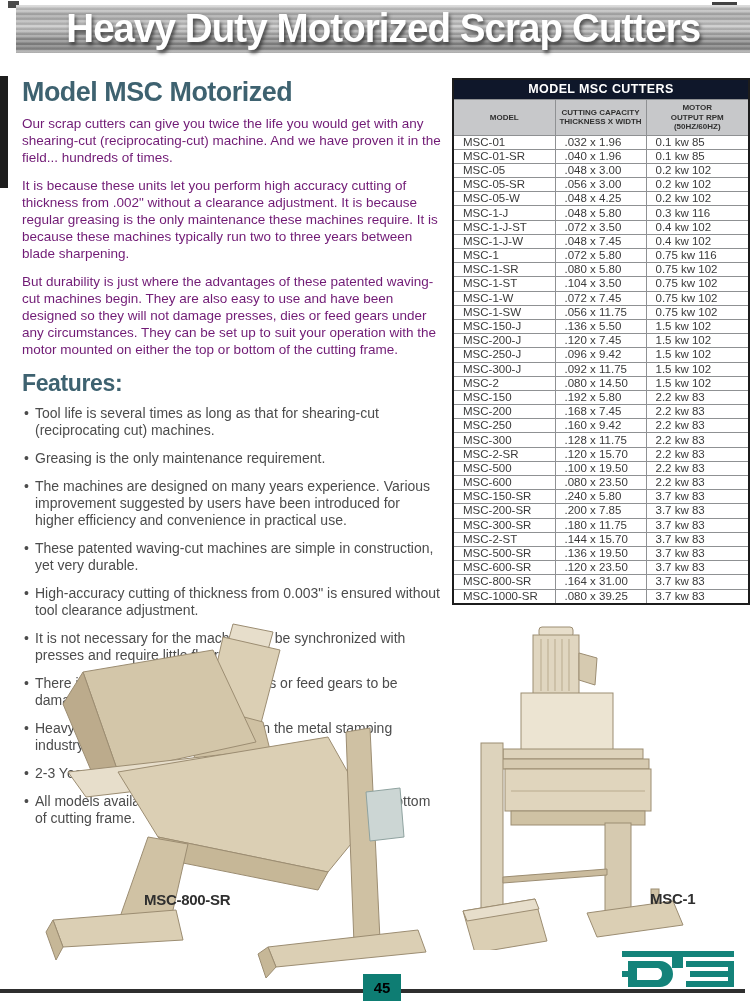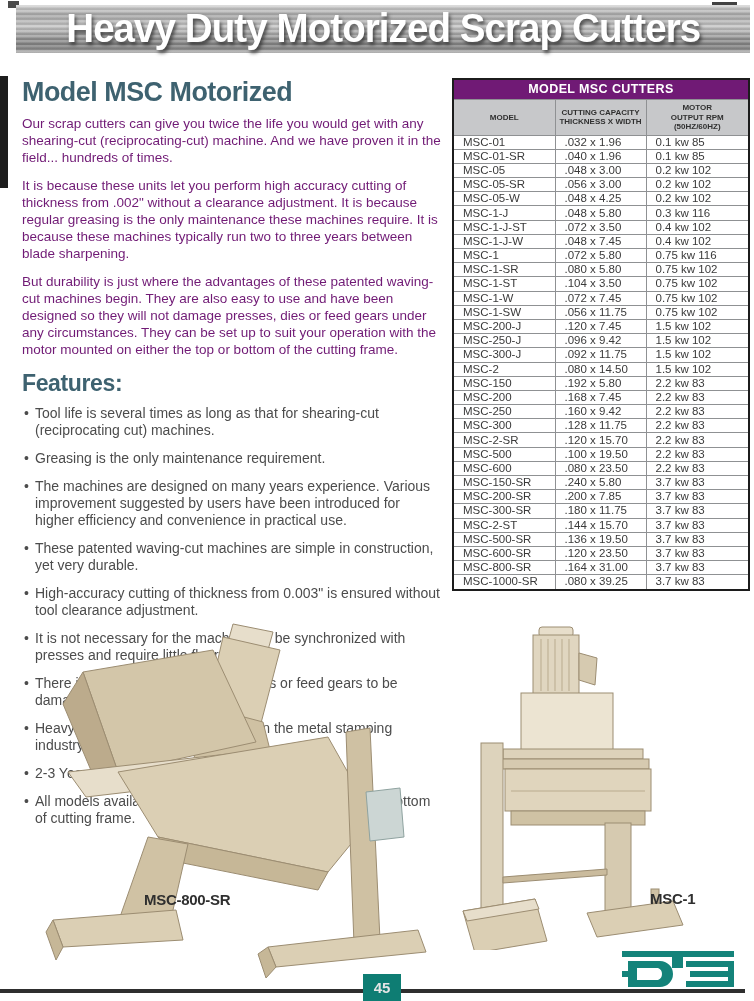--- a/index.html
+++ b/index.html
@@ -40,21 +40,21 @@
     font-size:14px;line-height:17px;color:#4c4c4c;margin:0 0 11px 0;
     padding-left:13px;position:relative;
   }
   .features li::before{content:"\2022";position:absolute;left:2px;}
 
   
   .spec-wrap{position:absolute;left:452px;top:78px;width:296px;}
   table.spec{width:296px;border-collapse:collapse;border:2px solid #1c1c1c;table-layout:fixed;}
   table.spec th,table.spec td{border:1px solid #8f9193;}
   th.tbl-title{
-    background:#701a75;color:#ffffff;font-size:12.5px;font-weight:bold;
+    background:#0f172a;color:#ffffff;font-size:12.5px;font-weight:bold;
     padding:2px 0 3px 0;letter-spacing:.4px;text-align:center;
   }
   tr.colheads th{
     background:#c7c8ca;color:#303030;font-size:8px;font-weight:bold;
     padding:3px 1px;line-height:9.5px;text-align:center;vertical-align:middle;
   }
   tr.colheads th span{display:block;}
   table.spec td{
     font-size:11.5px;color:#3a3a3a;background:#ffffff;
     height:13.2px;line-height:13px;padding:0 0 0 9px;white-space:nowrap;overflow:hidden;
@@ -63,21 +63,21 @@
   
   .fig-svg{position:absolute;}
   .fig-label{position:absolute;font-size:15px;font-weight:bold;color:#2f2f2f;letter-spacing:-.3px;}
   .lbl-left{left:144px;top:891px;}
   .lbl-right{left:650px;top:890px;}
 
   
   .bottom-rule{position:absolute;left:0;top:989px;width:745px;height:4px;background:#2e2e2e;}
   .page-num{
     position:absolute;left:363px;top:974px;width:38px;height:27px;background:#0e7d73;
-    color:#e5e5e5;font-weight:bold;font-size:15px;
+    color:#000000;font-weight:bold;font-size:15px;
     display:flex;align-items:center;justify-content:center;
   }
   .logo{position:absolute;left:622px;top:951px;width:112px;height:36px;}
 </style>
 </head>
 <body>
 
 <div>
 
   <div class="mark-tl"></div>
@@ -197,20 +197,25 @@
             <td>MSC-1-W</td>
             <td>.072 x 7.45</td>
             <td>0.75 kw 102</td>
           </tr>
           <tr>
             <td>MSC-1-SW</td>
             <td>.056 x 11.75</td>
             <td>0.75 kw 102</td>
           </tr>
           <tr>
+            <td>MSC-150-J</td>
+            <td>.136 x 5.50</td>
+            <td>1.5 kw 102</td>
+          </tr>
+          <tr>
             <td>MSC-200-J</td>
             <td>.120 x 7.45</td>
             <td>1.5 kw 102</td>
           </tr>
           <tr>
             <td>MSC-250-J</td>
             <td>.096 x 9.42</td>
             <td>1.5 kw 102</td>
           </tr>
           <tr>

